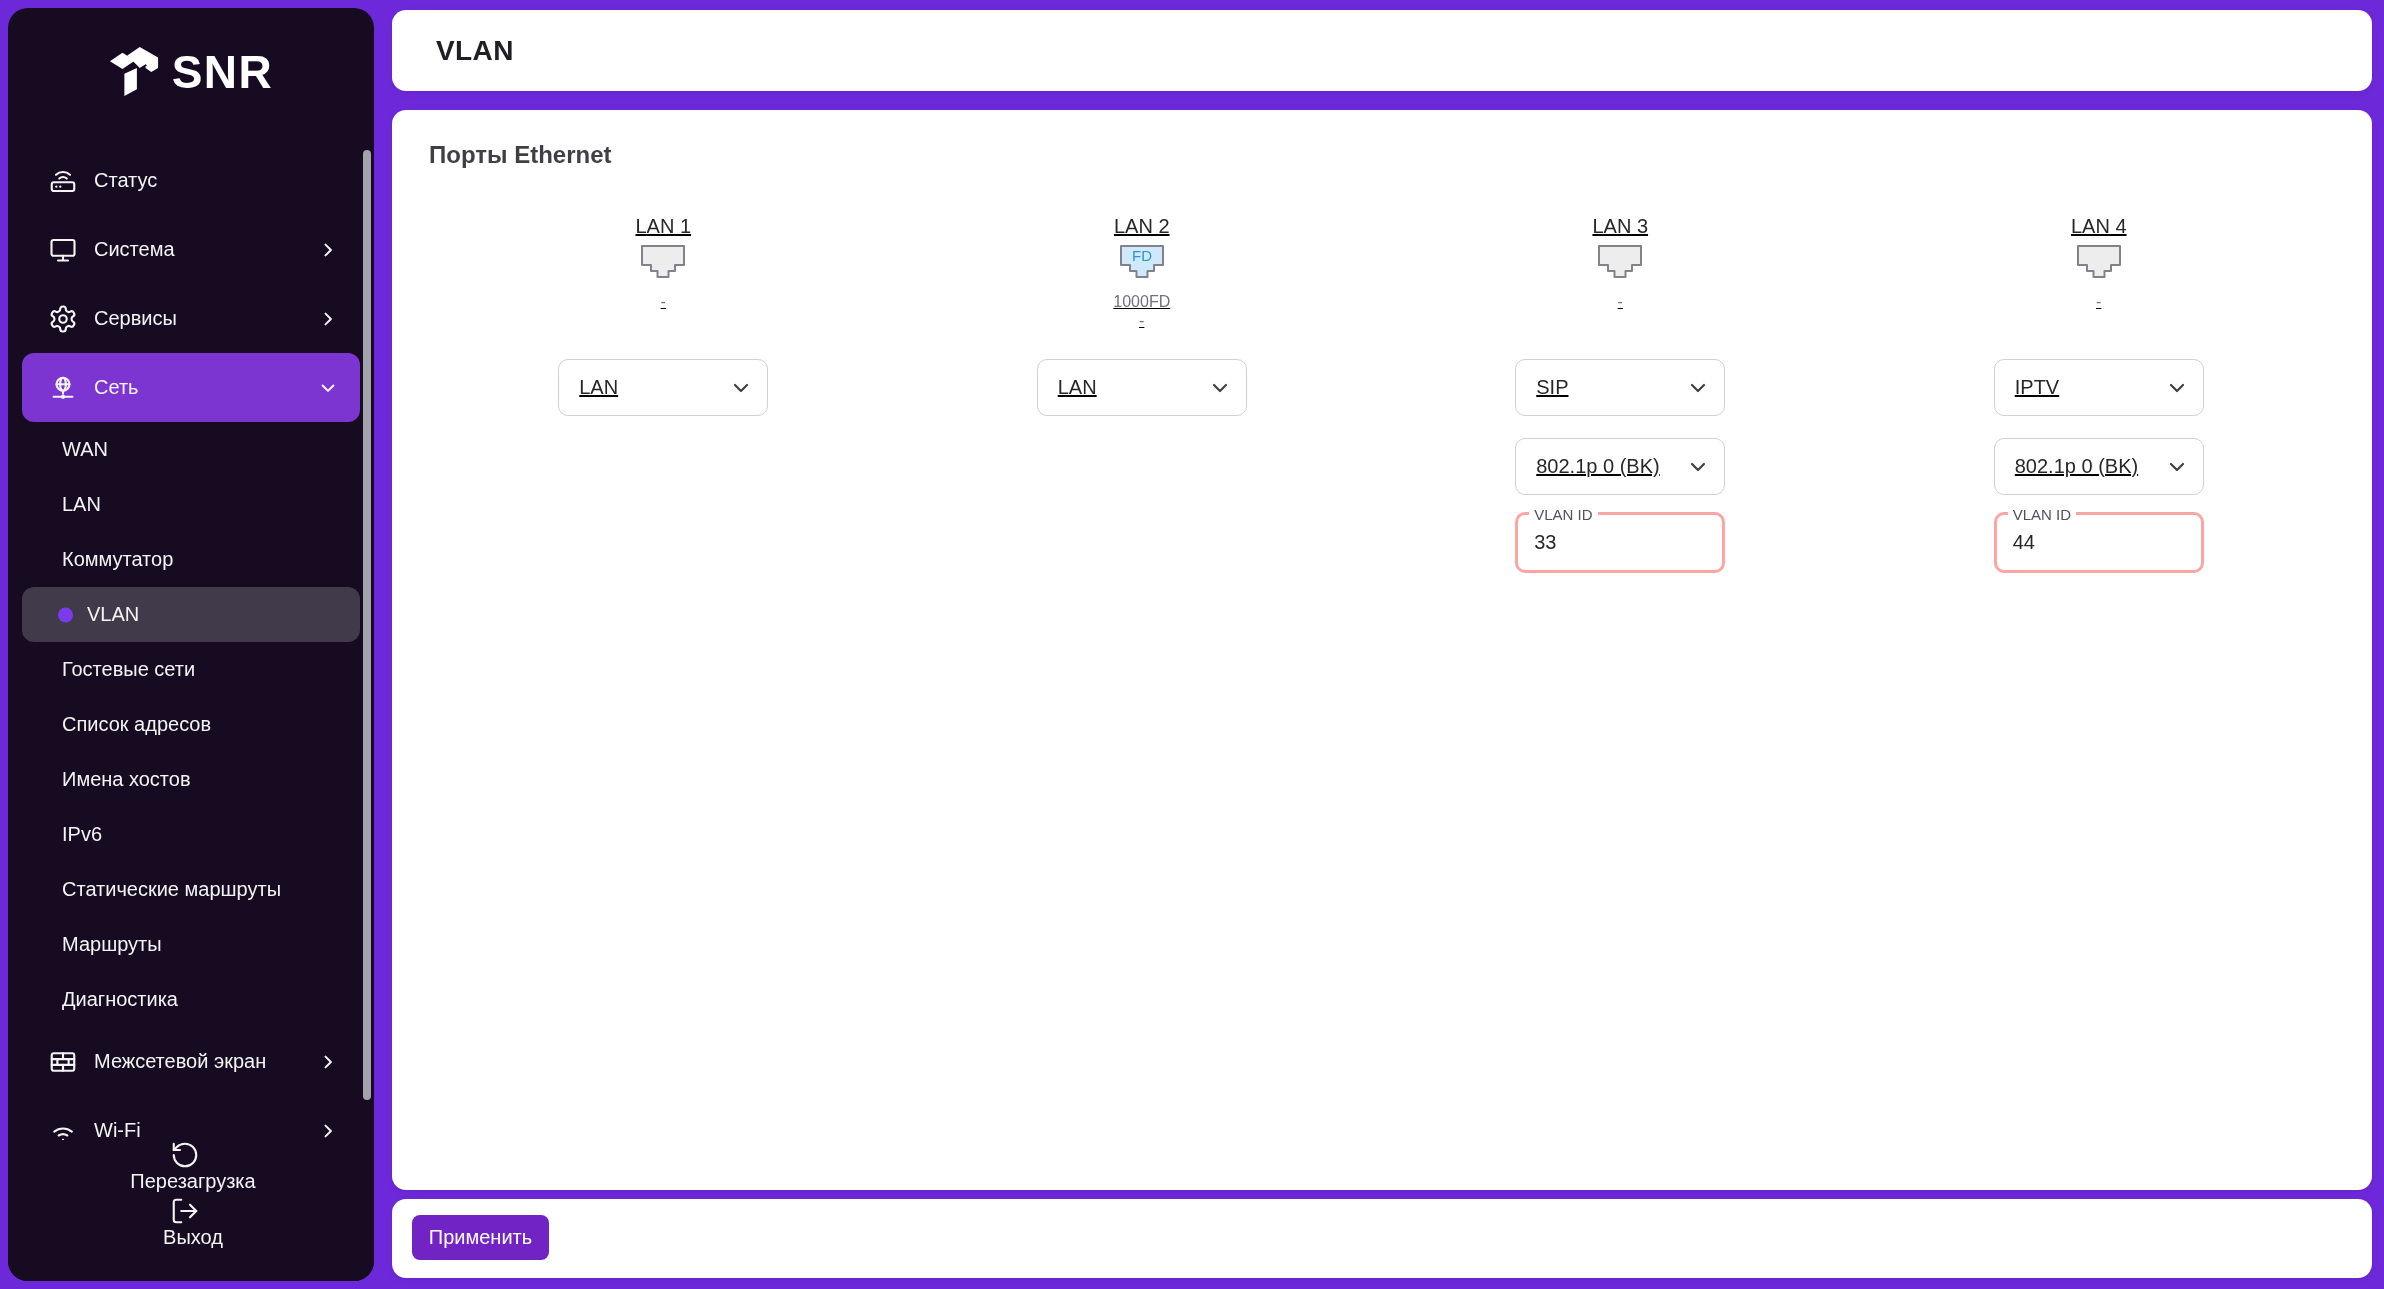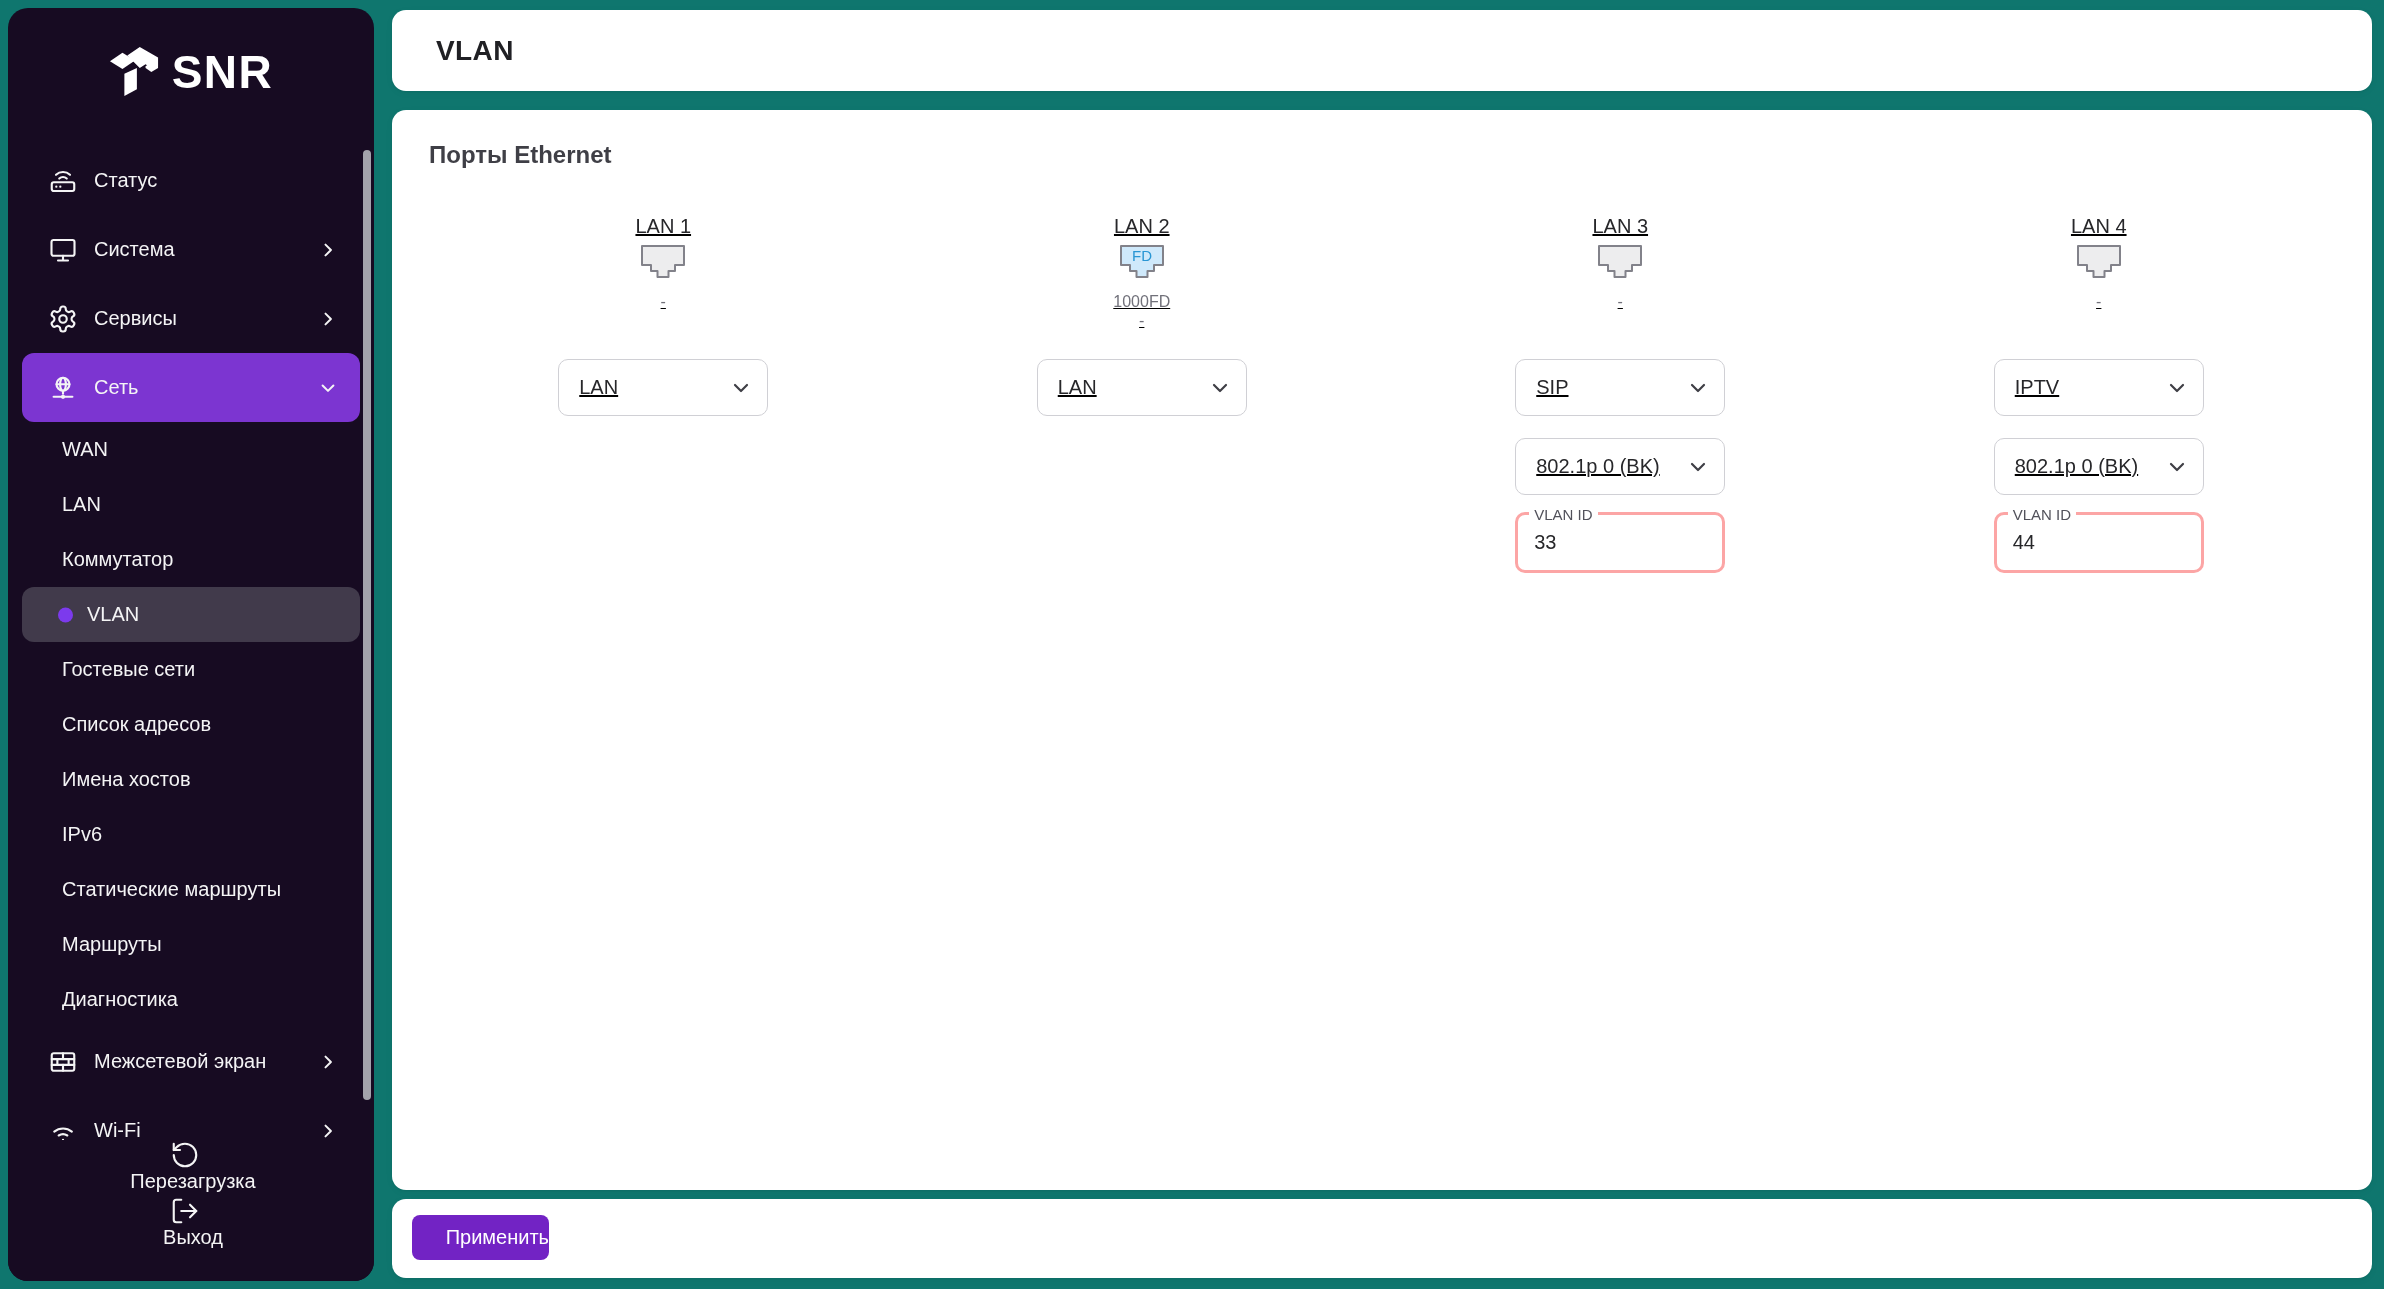--- a/index.html
+++ b/index.html
@@ -1,18 +1,18 @@
 <!DOCTYPE html>
 <html lang="ru"><head>
 <meta charset="utf-8">
 <style>
   * { margin:0; padding:0; box-sizing:border-box; }
   html,body { width:2384px; height:1289px; }
   body { font-family:"Liberation Sans", sans-serif; background:#f4f4f5; overflow:hidden; }
-  .screen { position:relative; width:2384px; height:1289px; background:#0f766e; }
+  .screen { position:relative; width:2384px; height:1289px; background:#6d28d9; }
 
   
   .sidebar {
     position:absolute; left:8px; top:8px; width:366px; height:1273px;
     background:#170b22; border-radius:20px; overflow:hidden;
   }
   .logo {
     position:absolute; top:34px; left:0; right:0; height:60px;
     display:flex; align-items:center; justify-content:center; gap:13px;
   }
@@ -65,21 +65,21 @@
   }
   .header-card { top:10px; height:81px; display:flex; align-items:center; }
   .page-title { margin-left:44px; font-size:28px; color:#202024; letter-spacing:.4px; }
   .ports-card { top:110px; height:1080px; }
   .section-title { position:absolute; left:37px; top:131px; font-size:24px; color:#3f3f46; }
   .section-title { top:31px; }
   .footer-card { top:1199px; height:79px; }
   .apply-btn {
     position:absolute; left:20px; top:16px; width:137px; height:45px;
     background:#7223c4; color:#ffffff; border:none; border-radius:8px;
-    font-size:20px; font-family:inherit; cursor:pointer;text-align:right;
+    font-size:20px; font-family:inherit; cursor:pointer;
   }
 
   
   .ports-grid {
     position:absolute; left:32px; top:104px;
     display:grid; grid-template-columns:repeat(4, 478.5px);
   }
   .port-col { display:flex; flex-direction:column; align-items:center;text-decoration:underline; }
   .port-name { font-size:20px; color:#27272a; line-height:24px; }
   .jack-wrap { margin-top:6px; width:46px; height:36px; }

